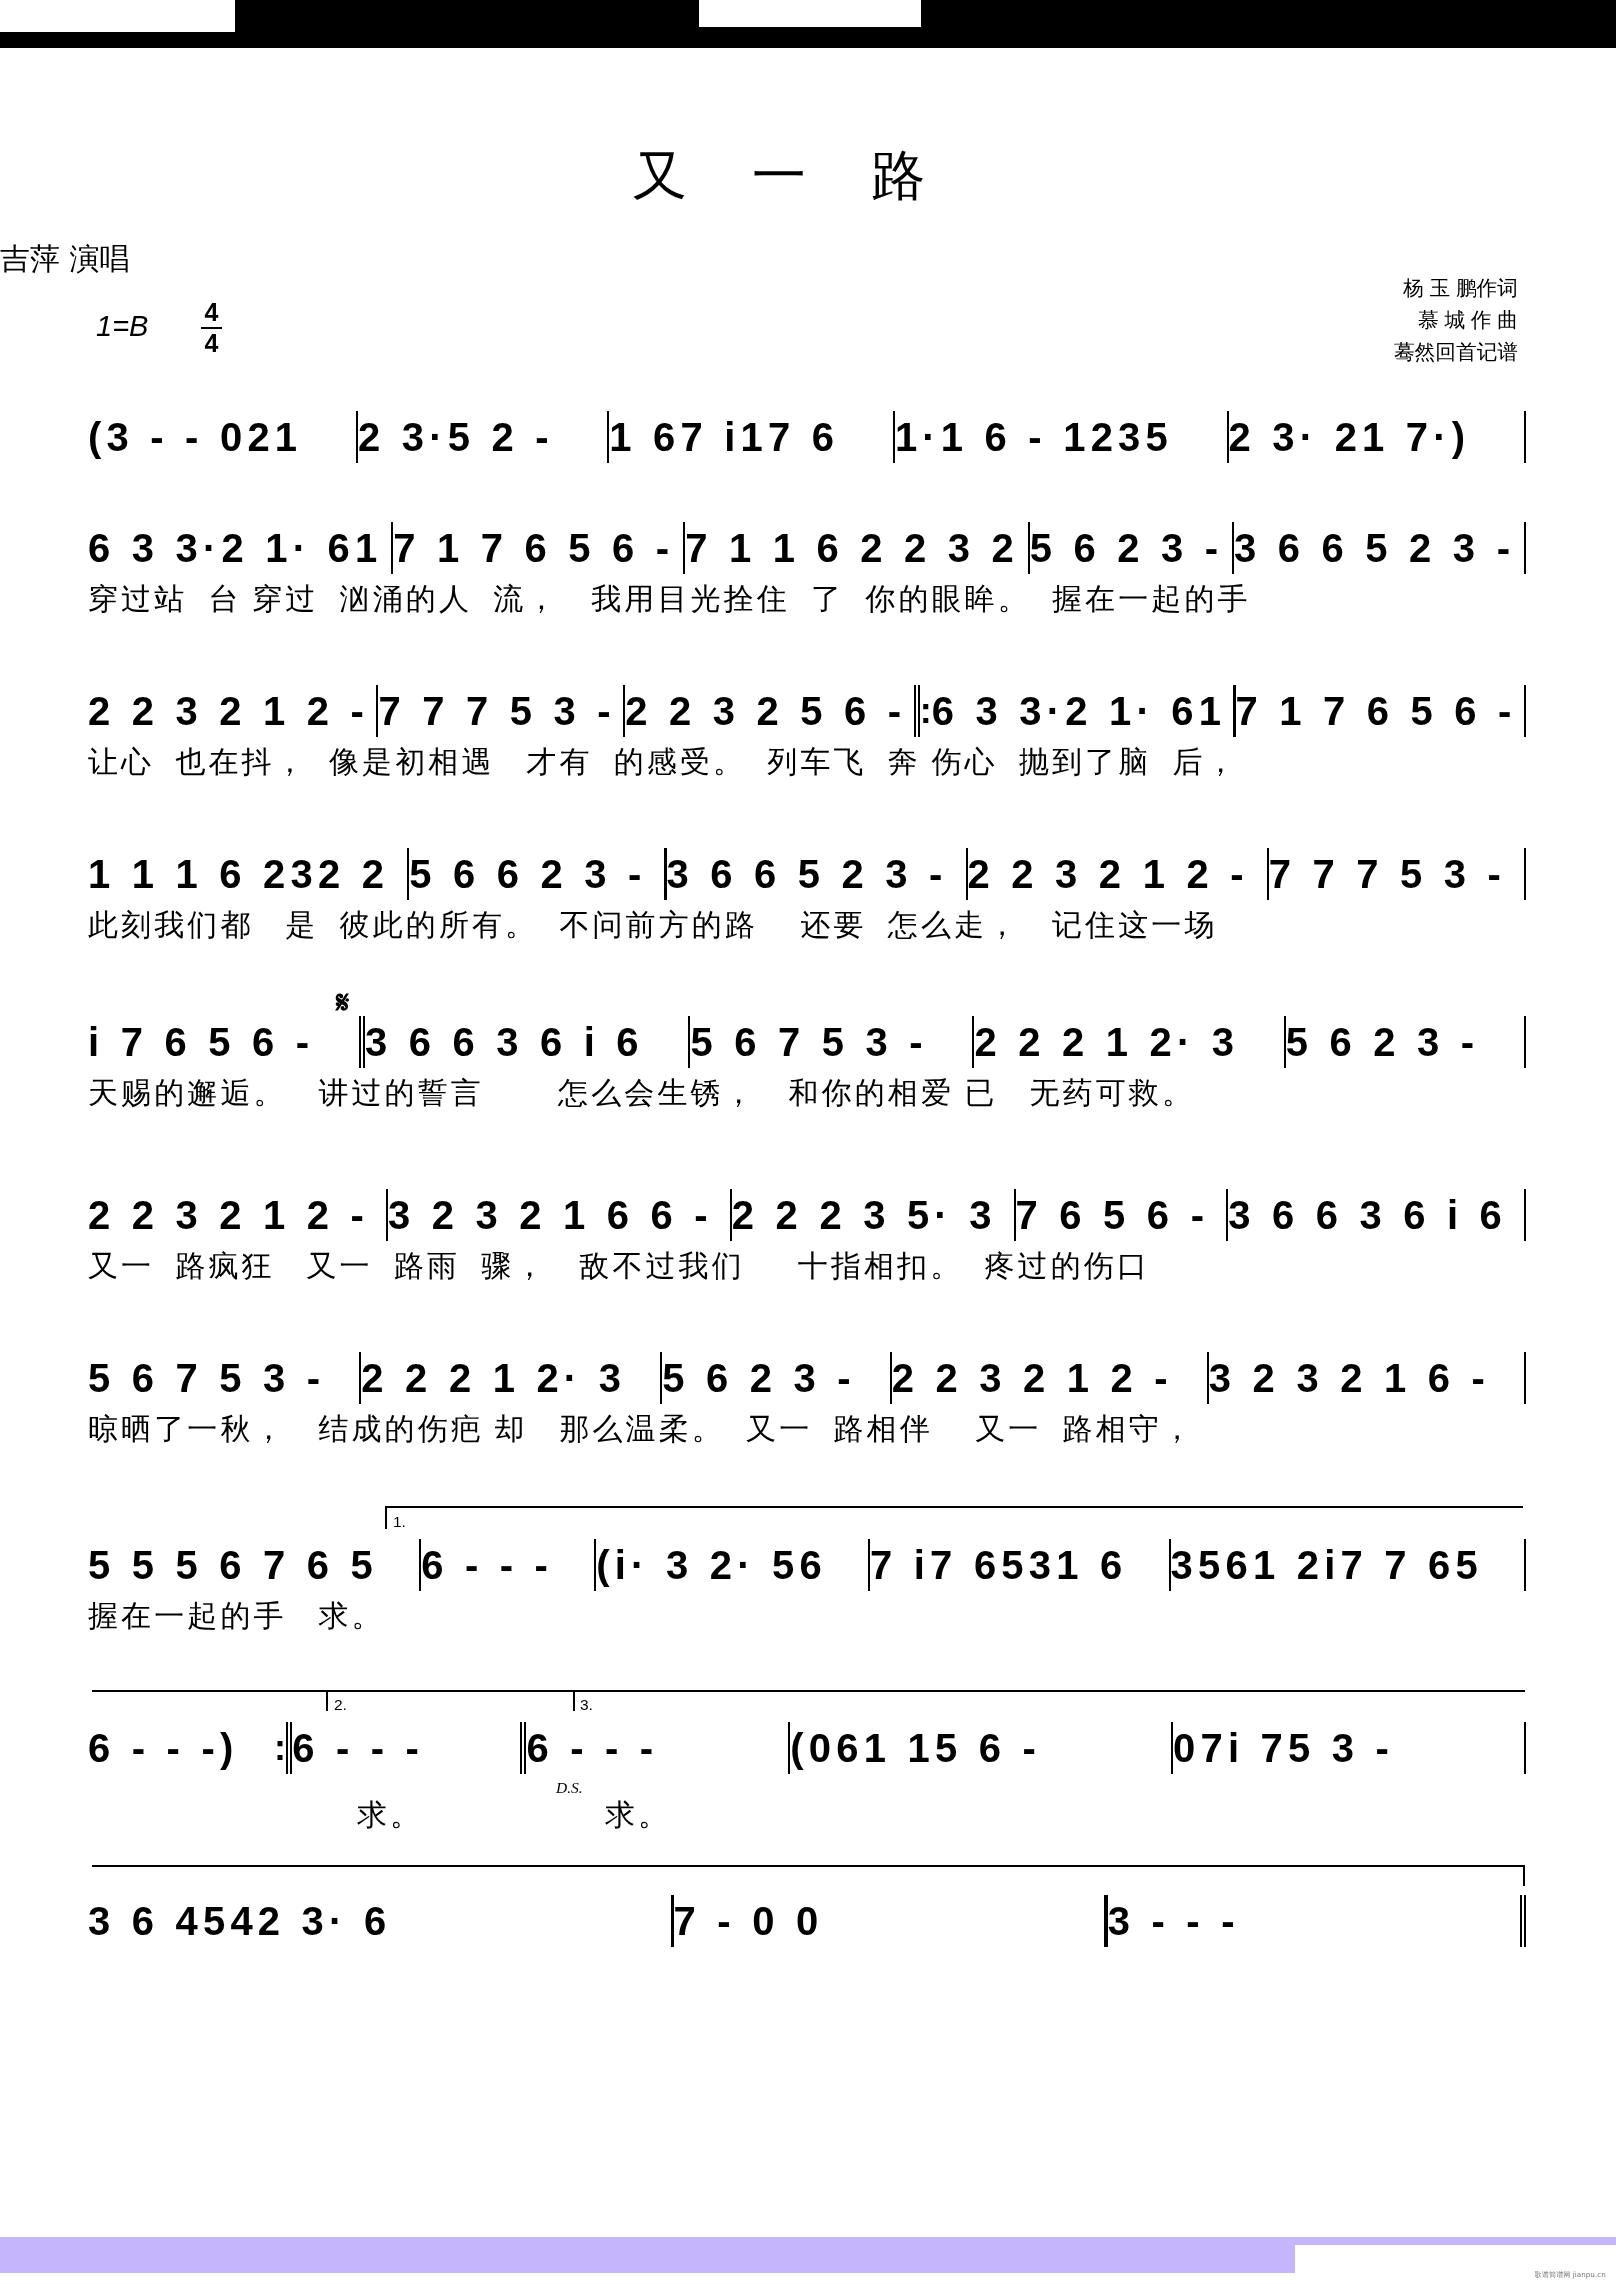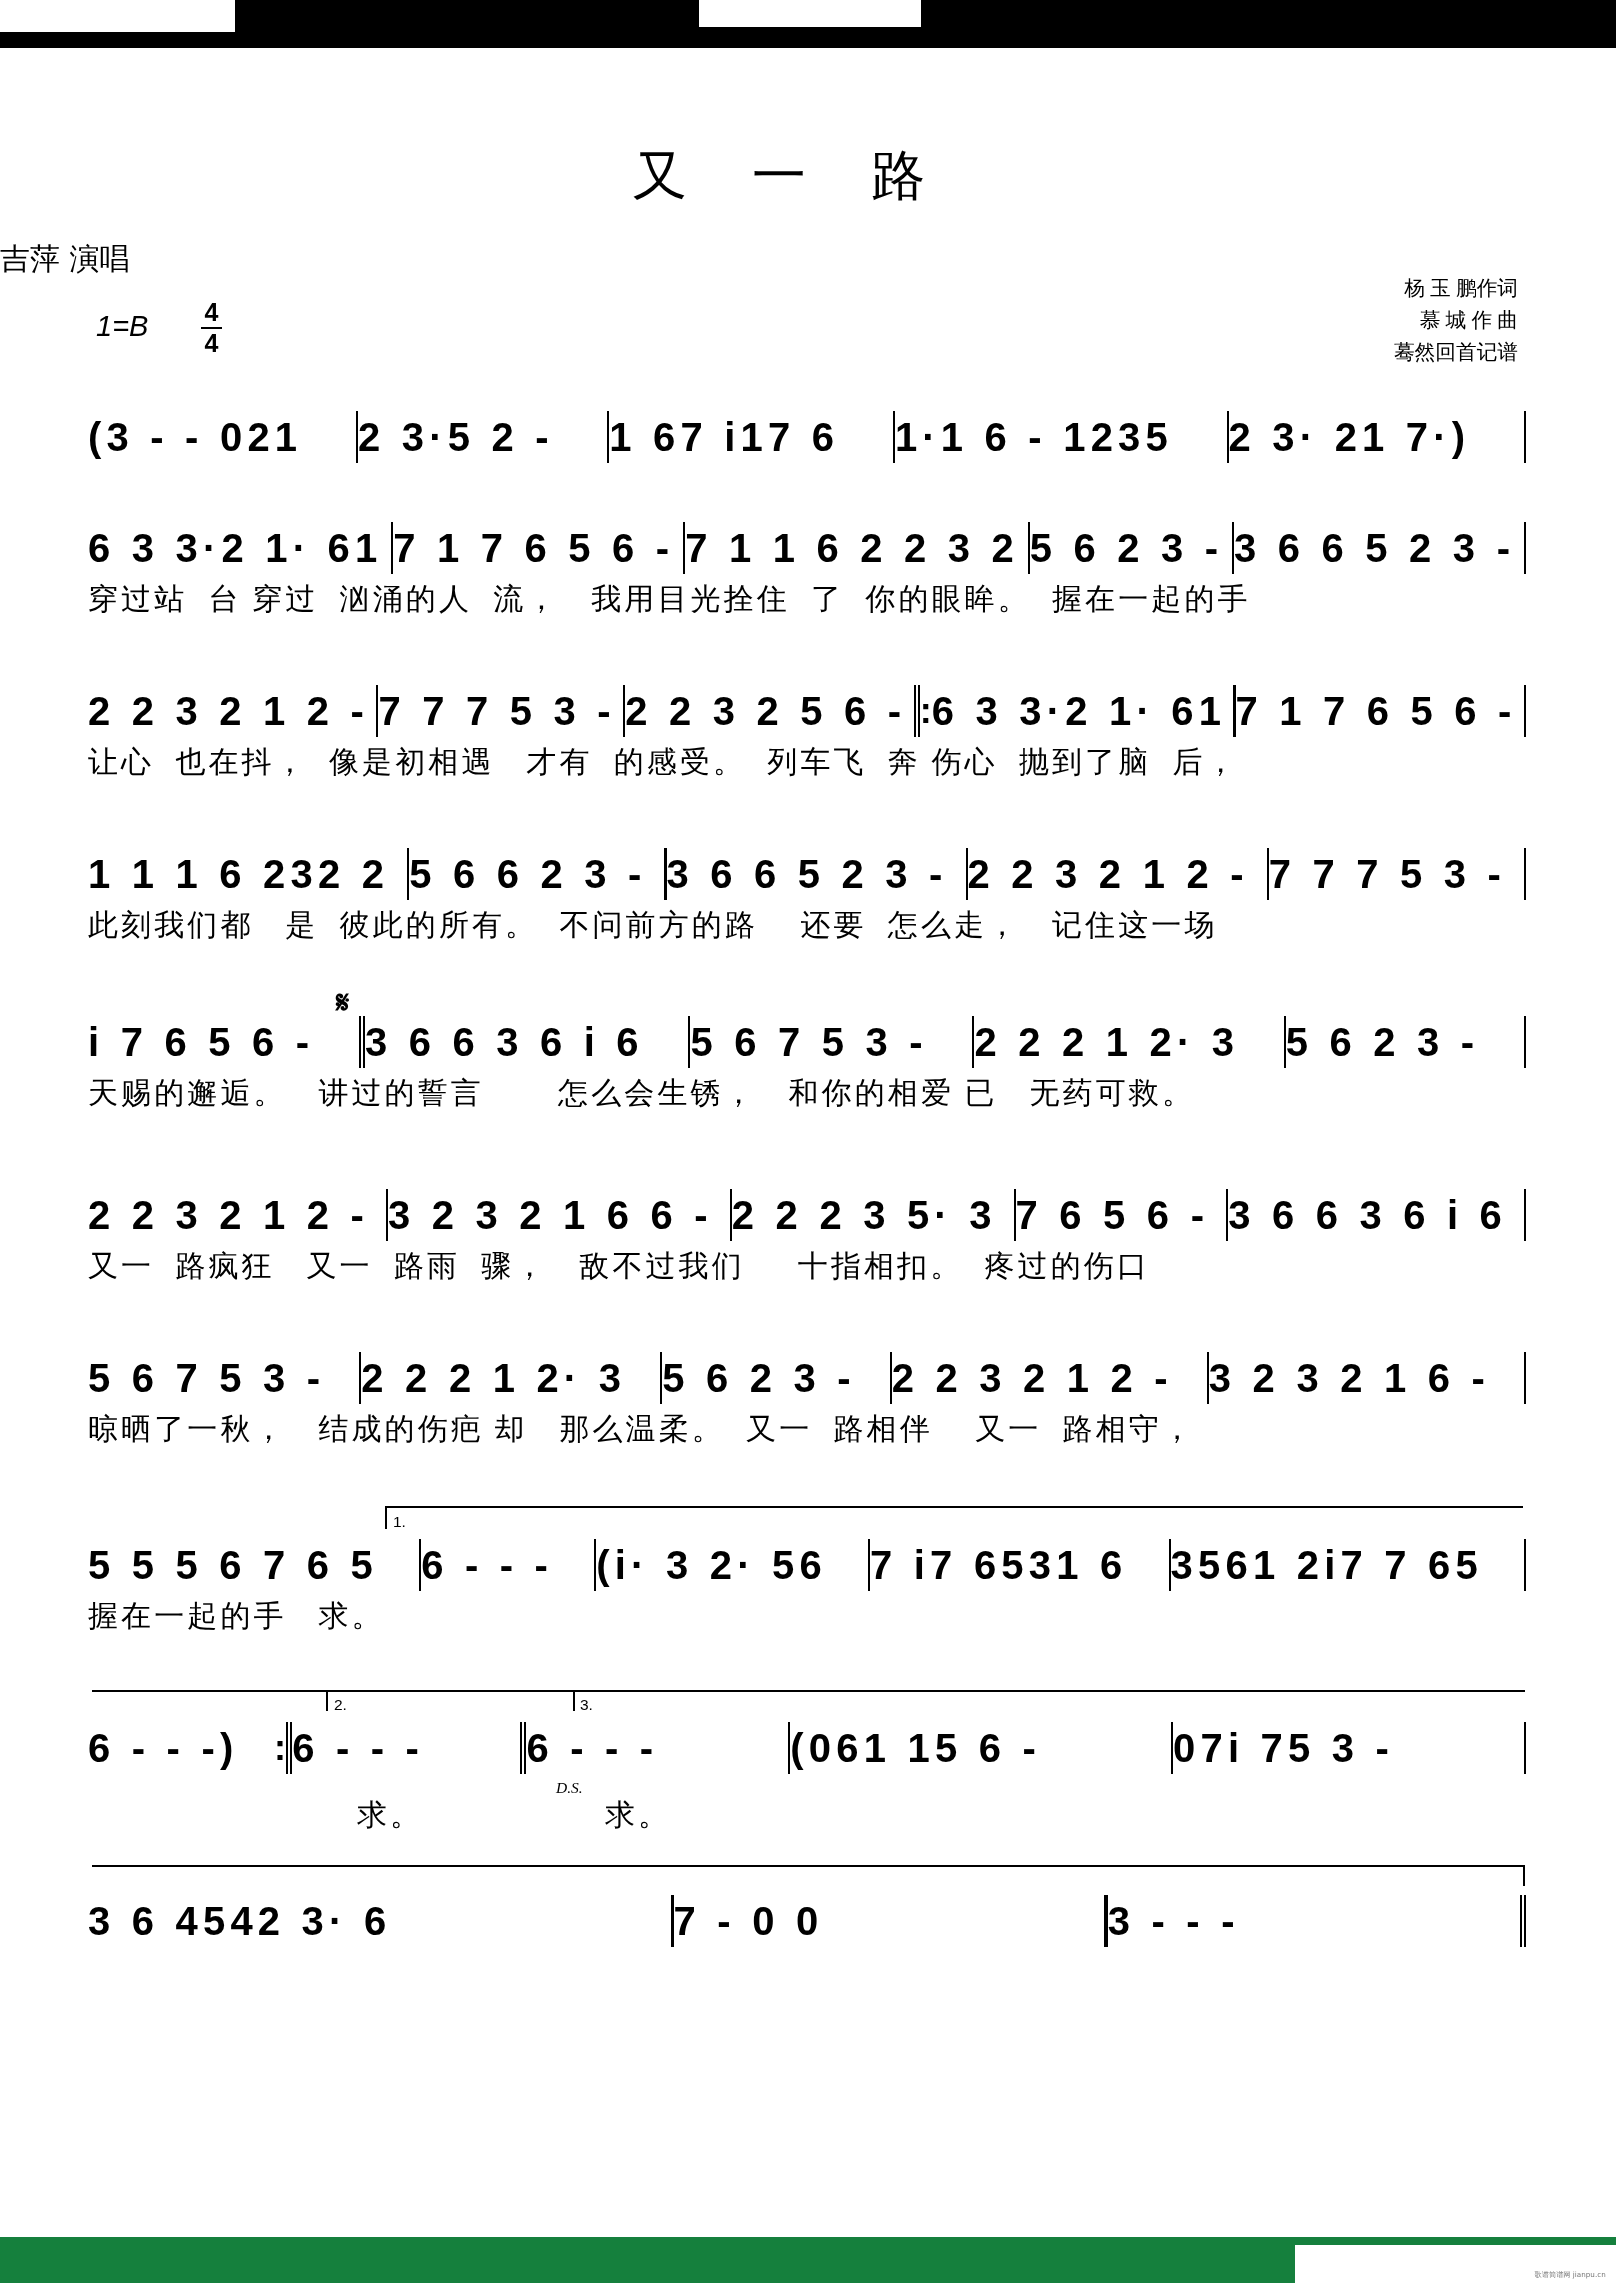--- a/index.html
+++ b/index.html
@@ -4,30 +4,30 @@
 <style>
   html, body { margin: 0; padding: 0; background: #ffffff; }
   body {
     width: 1616px; height: 2284px; position: relative; overflow: hidden;
     font-family: "Liberation Sans", "DejaVu Sans", sans-serif; color: #000;
   }
   
   .bar-top { position: absolute; left: 0; top: 0; width: 1616px; height: 48px; background: #000; }
   .bar-top .gap1 { position: absolute; left: 0; top: 0; width: 235px; height: 32px; background: #fff; }
   .bar-top .gap2 { position: absolute; left: 699px; top: 0; width: 222px; height: 27px; background: #fff; }
-  .bar-bottom { position: absolute; left: 0; top: 2237px; width: 1616px; height: 46px; background: #15803d; }
+  .bar-bottom { position: absolute; left: 0; top: 2237px; width: 1616px; height: 36px; background: #c4b5fd; }
   .bar-bottom .gap { position: absolute; right: 0; top: 7.8px; width: 321px; height: 39px; background: #fff; }
   .watermark { position: absolute; right: 10.3px; bottom: 4.1px; font-size: 7.2px; color: #777; font-family: "DejaVu Sans", sans-serif; }
 
   .title { position: absolute; left: 0; width: 1582px; top: 140px; text-align: center;
     font-family: "DejaVu Serif", serif; font-size: 54px; letter-spacing: 24px; }
   .subtitle { position: absolute; left: 0; width: 1616px; top: 239px; text-align: left;
     font-family: "DejaVu Serif", serif; font-size: 30px; }
   .credits { position: absolute; right: 98px; top: 272px; text-align: right;
-    font-family: Liberation Serif, serif; font-size: 20.7px; line-height: 32px; }
+    font-family: Liberation Sans, sans-serif; font-size: 20.7px; line-height: 32px; }
   .key { position: absolute; left: 96px; top: 310px; font-size: 29px; font-family: "Liberation Sans", sans-serif; font-style: italic; }
   .timesig { position: absolute; left: 201px; top: 299px; width: 20.7px; text-align: center; font-size: 25px; font-weight: bold; line-height: 27px; }
   .timesig .line { height: 2.1px; background: #000; margin: 1px 0; }
 
   .sys { position: absolute; left: 88px; width: 1438px; }
   .notes { display: flex; align-items: center; height: 62px; font-family: "Liberation Sans", sans-serif;
     font-weight: bold; font-size: 40px; white-space: pre; }
   .notes .m { flex: 1 1 auto; text-align: left; letter-spacing: 5.2px; }
   .notes .bl { width: 2.1px; height: 52px; background: #000; flex: 0 0 2.1px; }
   .notes .dbl { width: 6.2px; height: 52px; border-left: 2.1px solid #000; border-right: 2.1px solid #000; flex: 0 0 6.2px; box-sizing: border-box; }

